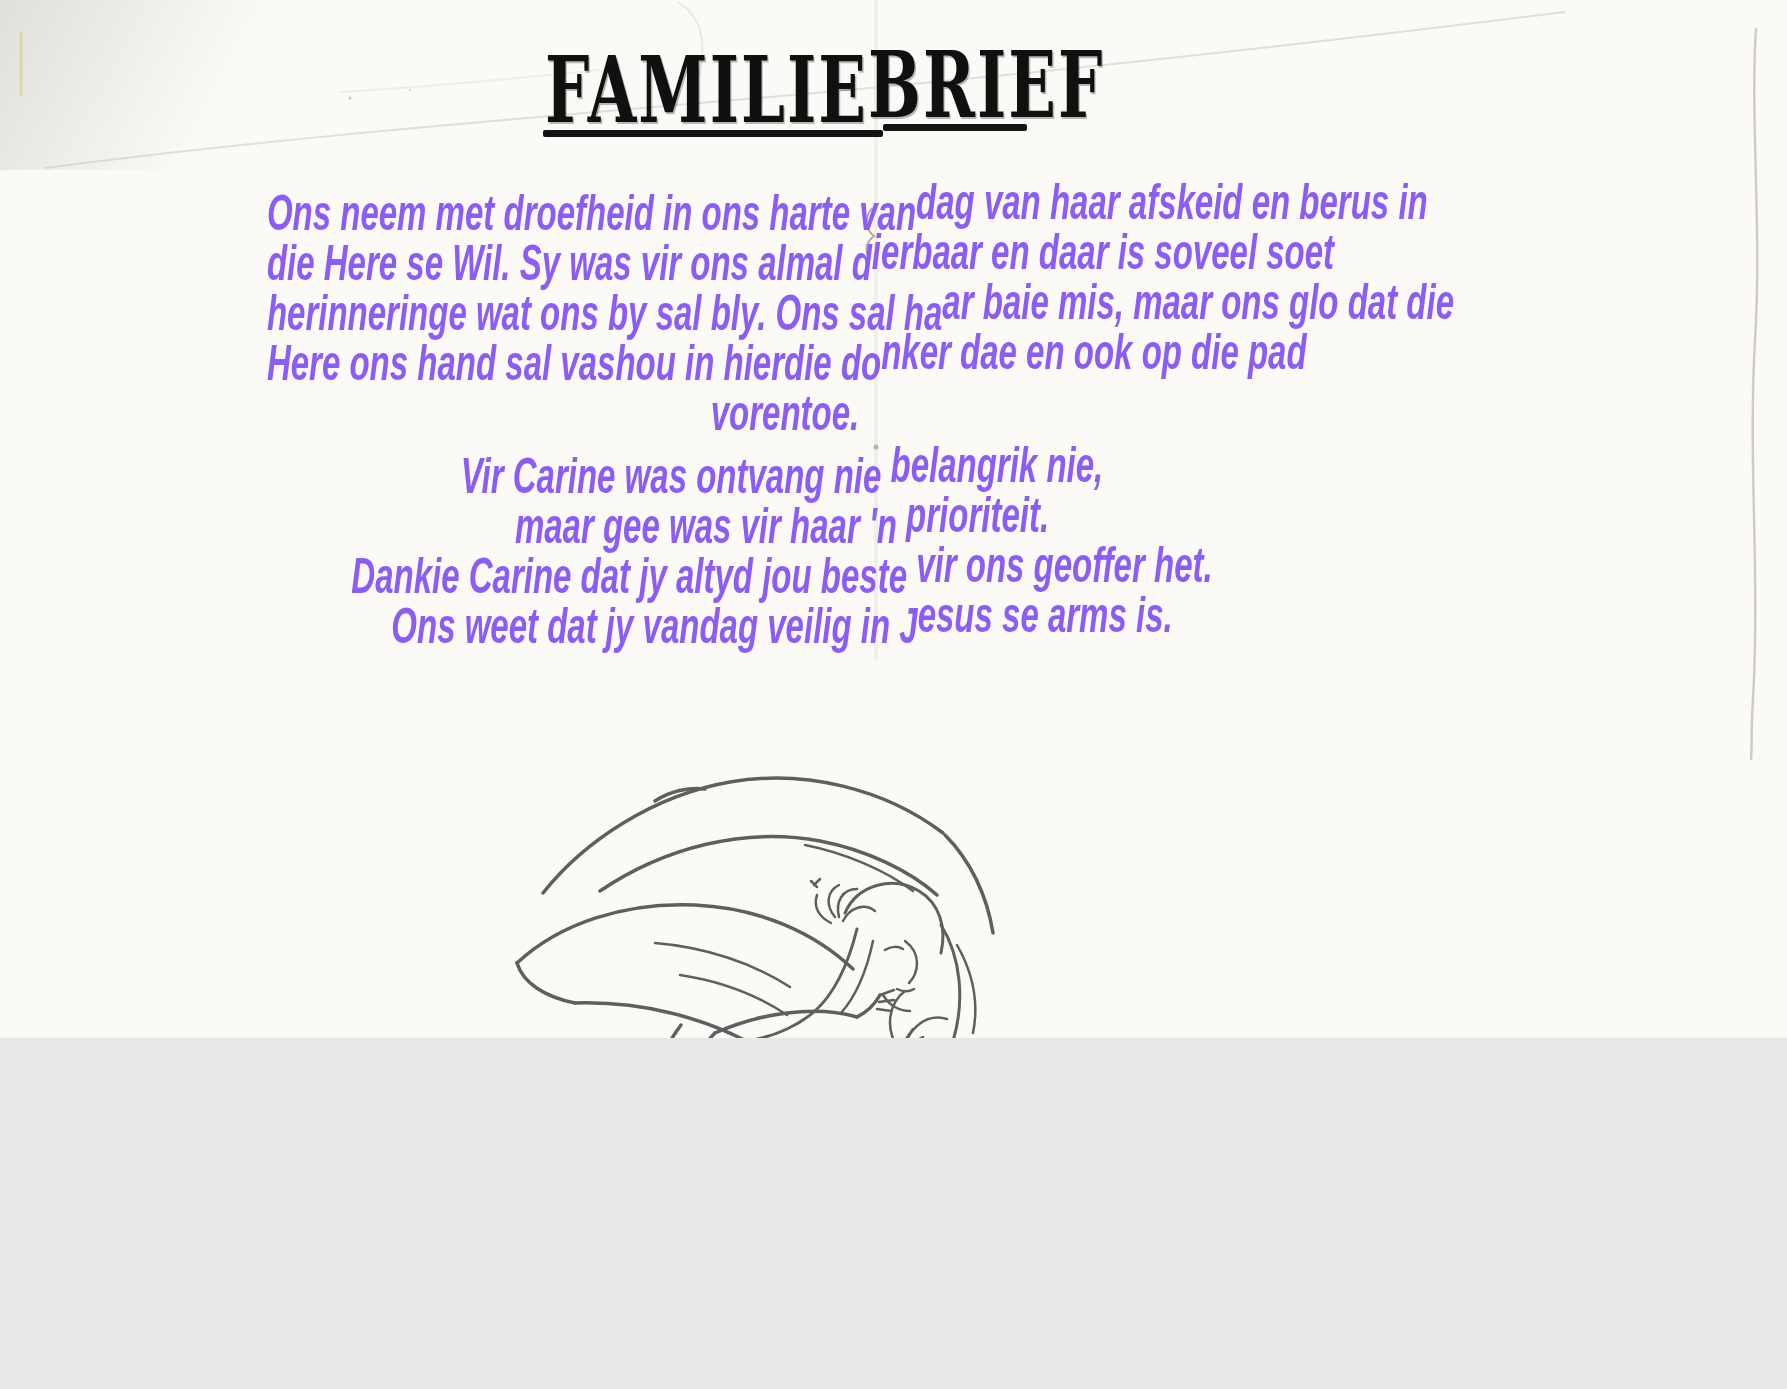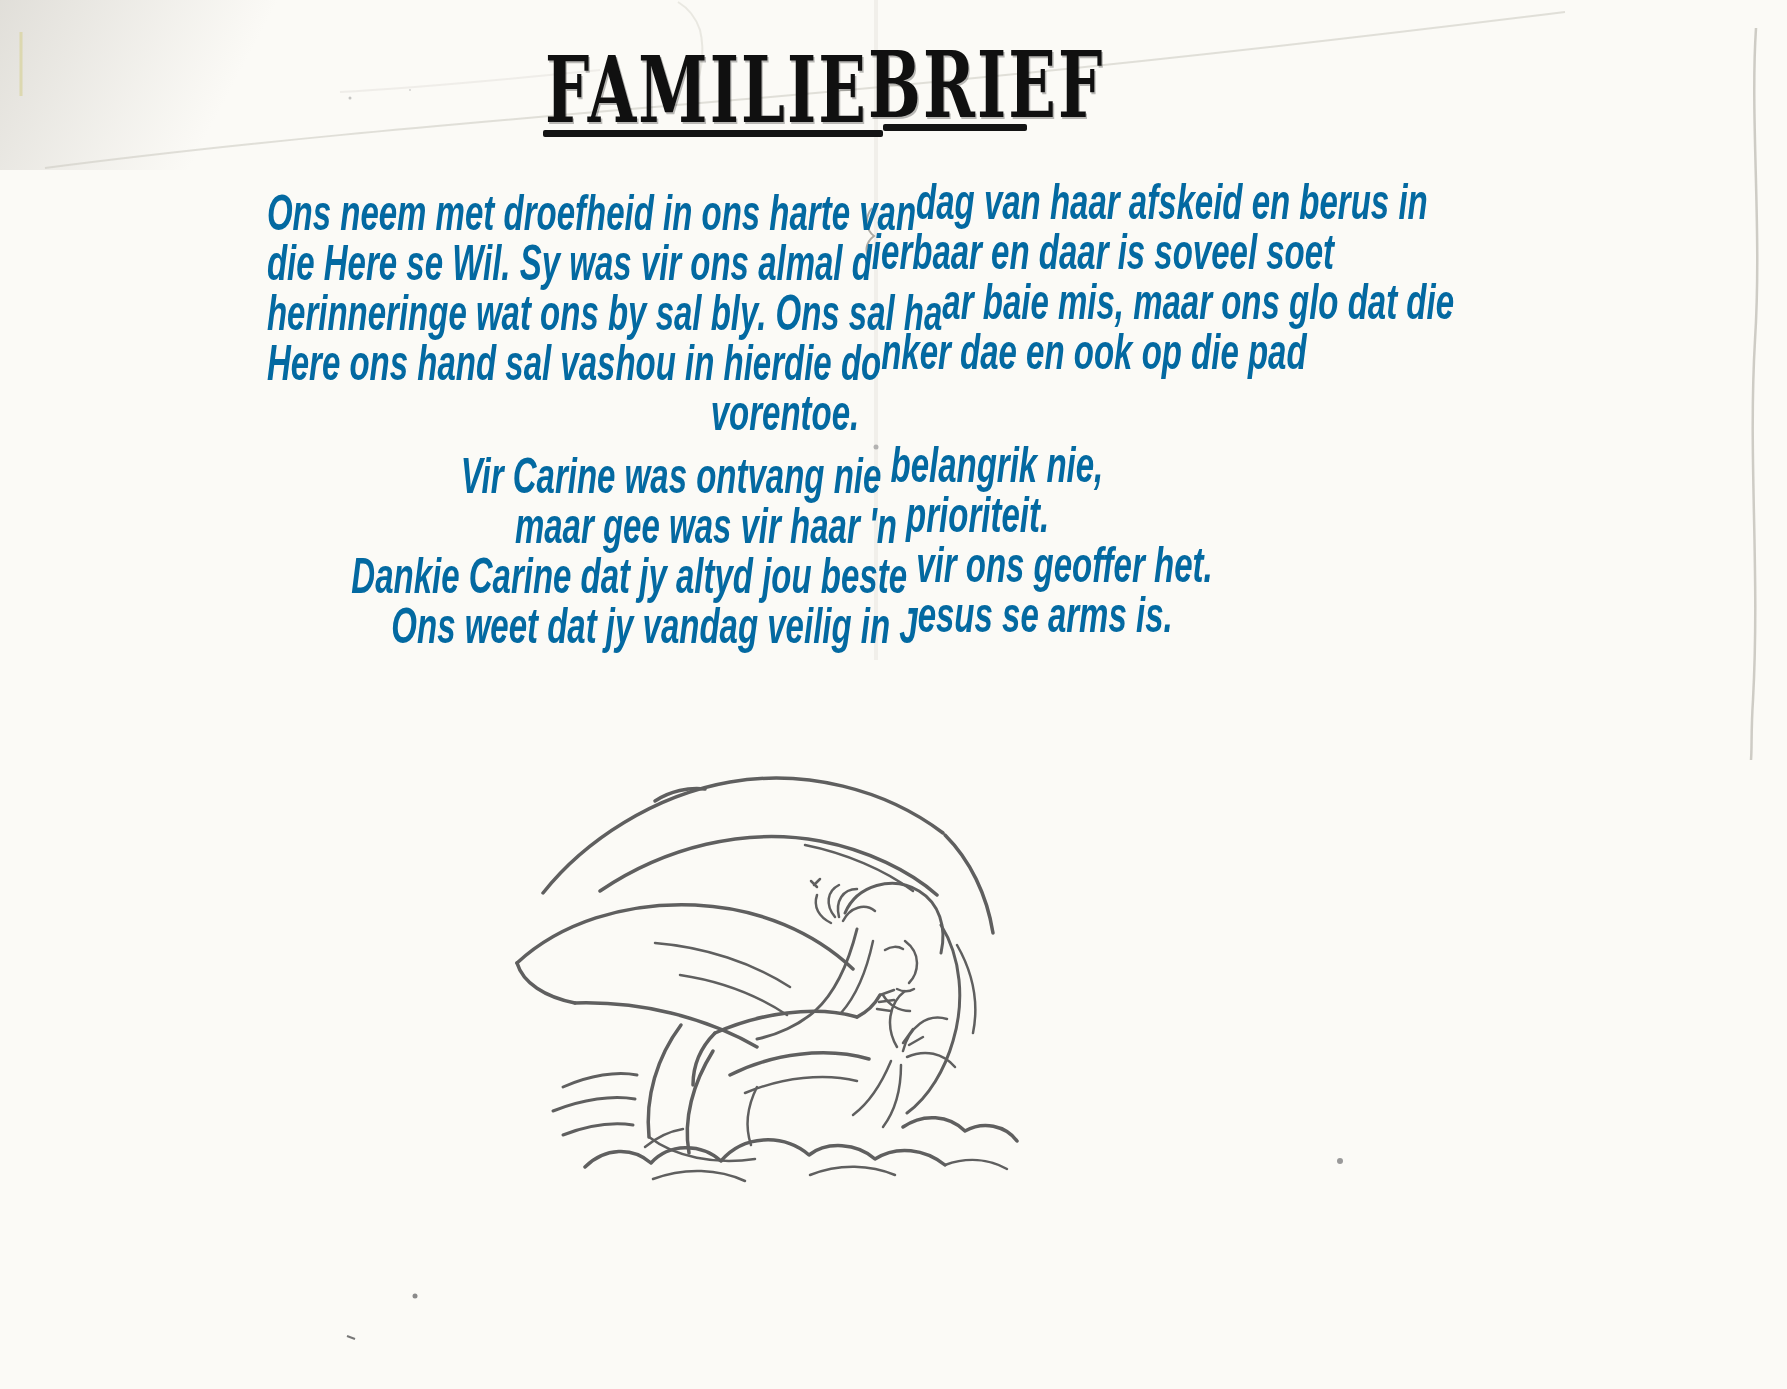--- a/index.html
+++ b/index.html
@@ -1,17 +1,17 @@
 <!DOCTYPE html>
 <html><head>
 <meta charset="utf-8">
 <style>
   html,body { margin:0; padding:0; background:#e8e8e8; }
   .page {
-    position:relative; width:1787px; height:1389px;
+    position:relative; width:1787px; height:1038px;
     background:#fbfaf6; overflow:hidden;
     font-family:"Liberation Sans", sans-serif;
   }
   
   .corner-shade {
     position:absolute; left:0; top:0; width:320px; height:170px;
     background:linear-gradient(118deg, rgba(203,200,193,0.55) 0%, rgba(203,200,193,0.18) 45%, rgba(203,200,193,0) 68%);
     pointer-events:none;
   }
   
@@ -27,21 +27,21 @@
   .underline-left {
     position:absolute; left:543px; top:130px; width:340px; height:7px;
     background:#141414; border-radius:2px;
   }
   .underline-right {
     position:absolute; left:883px; top:124px; width:144px; height:7px;
     background:#141414; border-radius:2px;
   }
   
   .para {
-    position:absolute; color:#0369a1;
+    position:absolute; color:#8b5cf6;
     font-weight:bold; font-style:italic;
     font-size:50px; line-height:50px;
   }
   .para .line {
     white-space:nowrap; text-align:center;
     transform:scaleX(0.66); transform-origin:center;
   }
   .seg { display:inline-block; white-space:pre; }
   .seg-right { transform:translateY(-11px); }
   .para1 { left:0; top:188px; width:1570px; }

